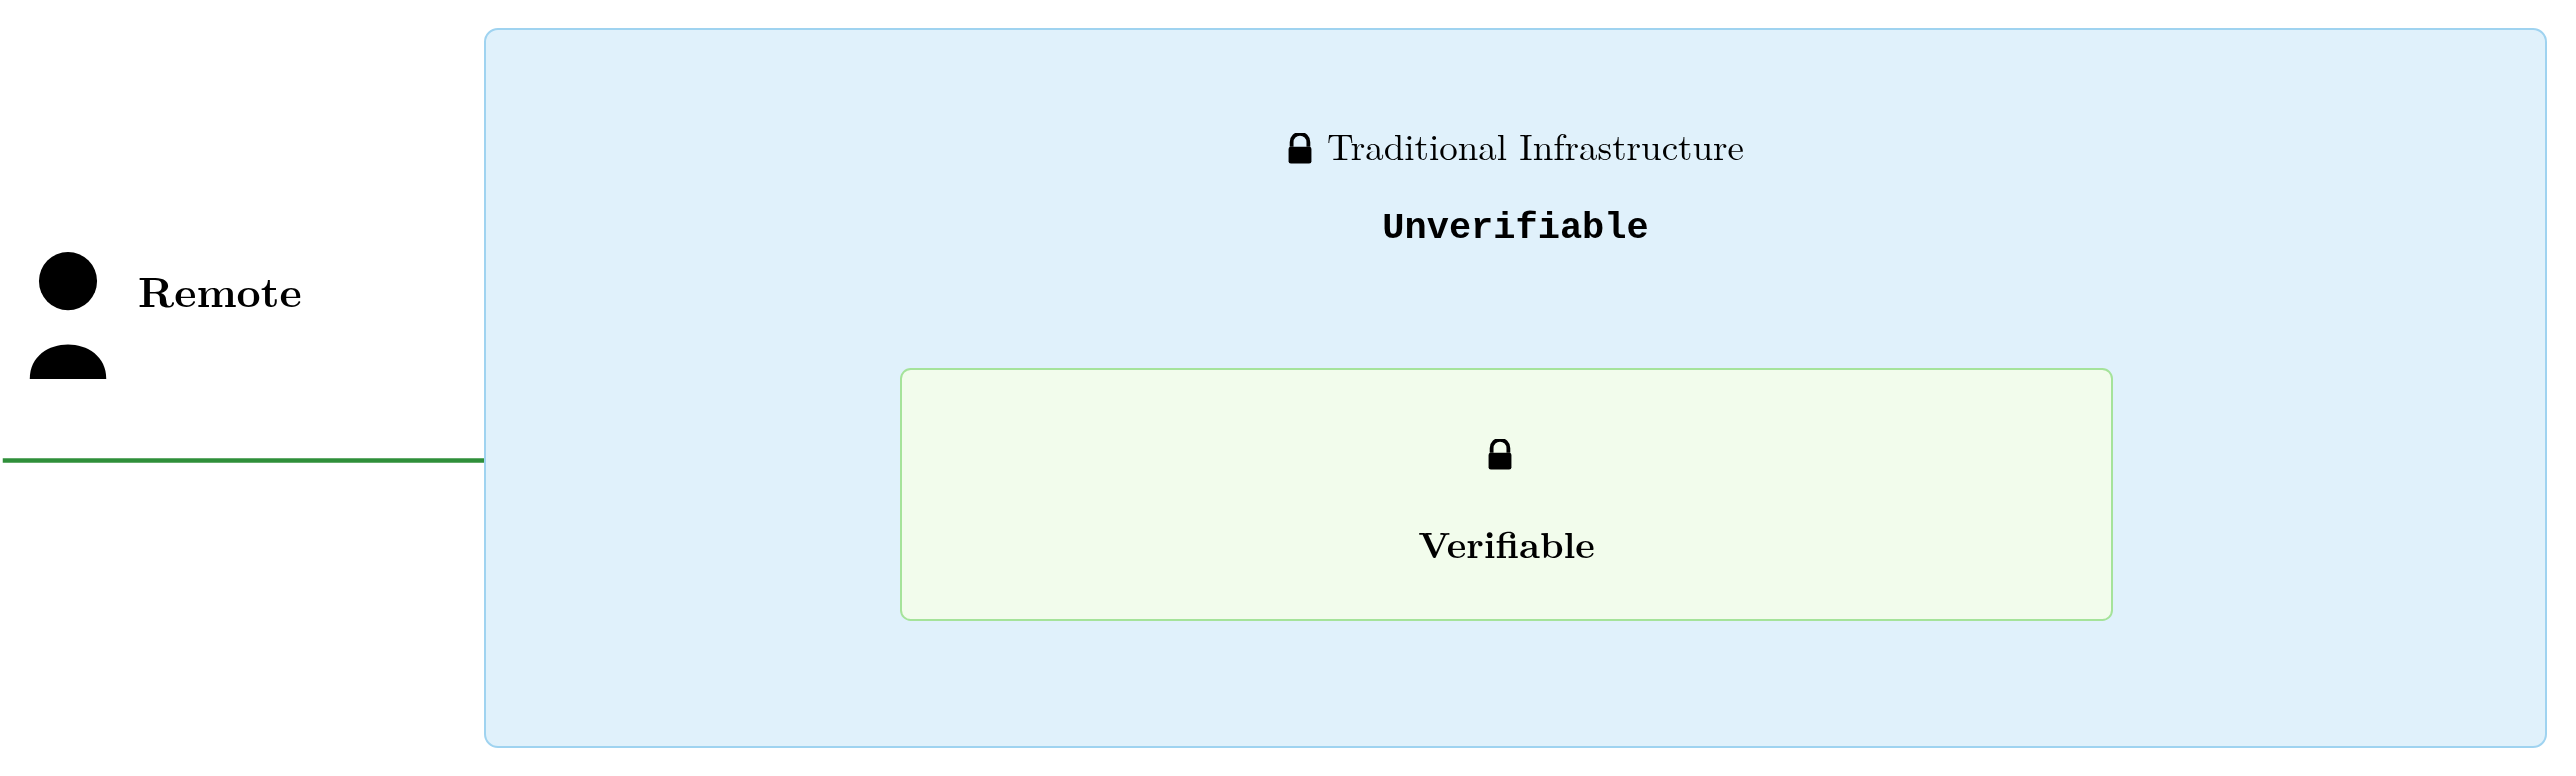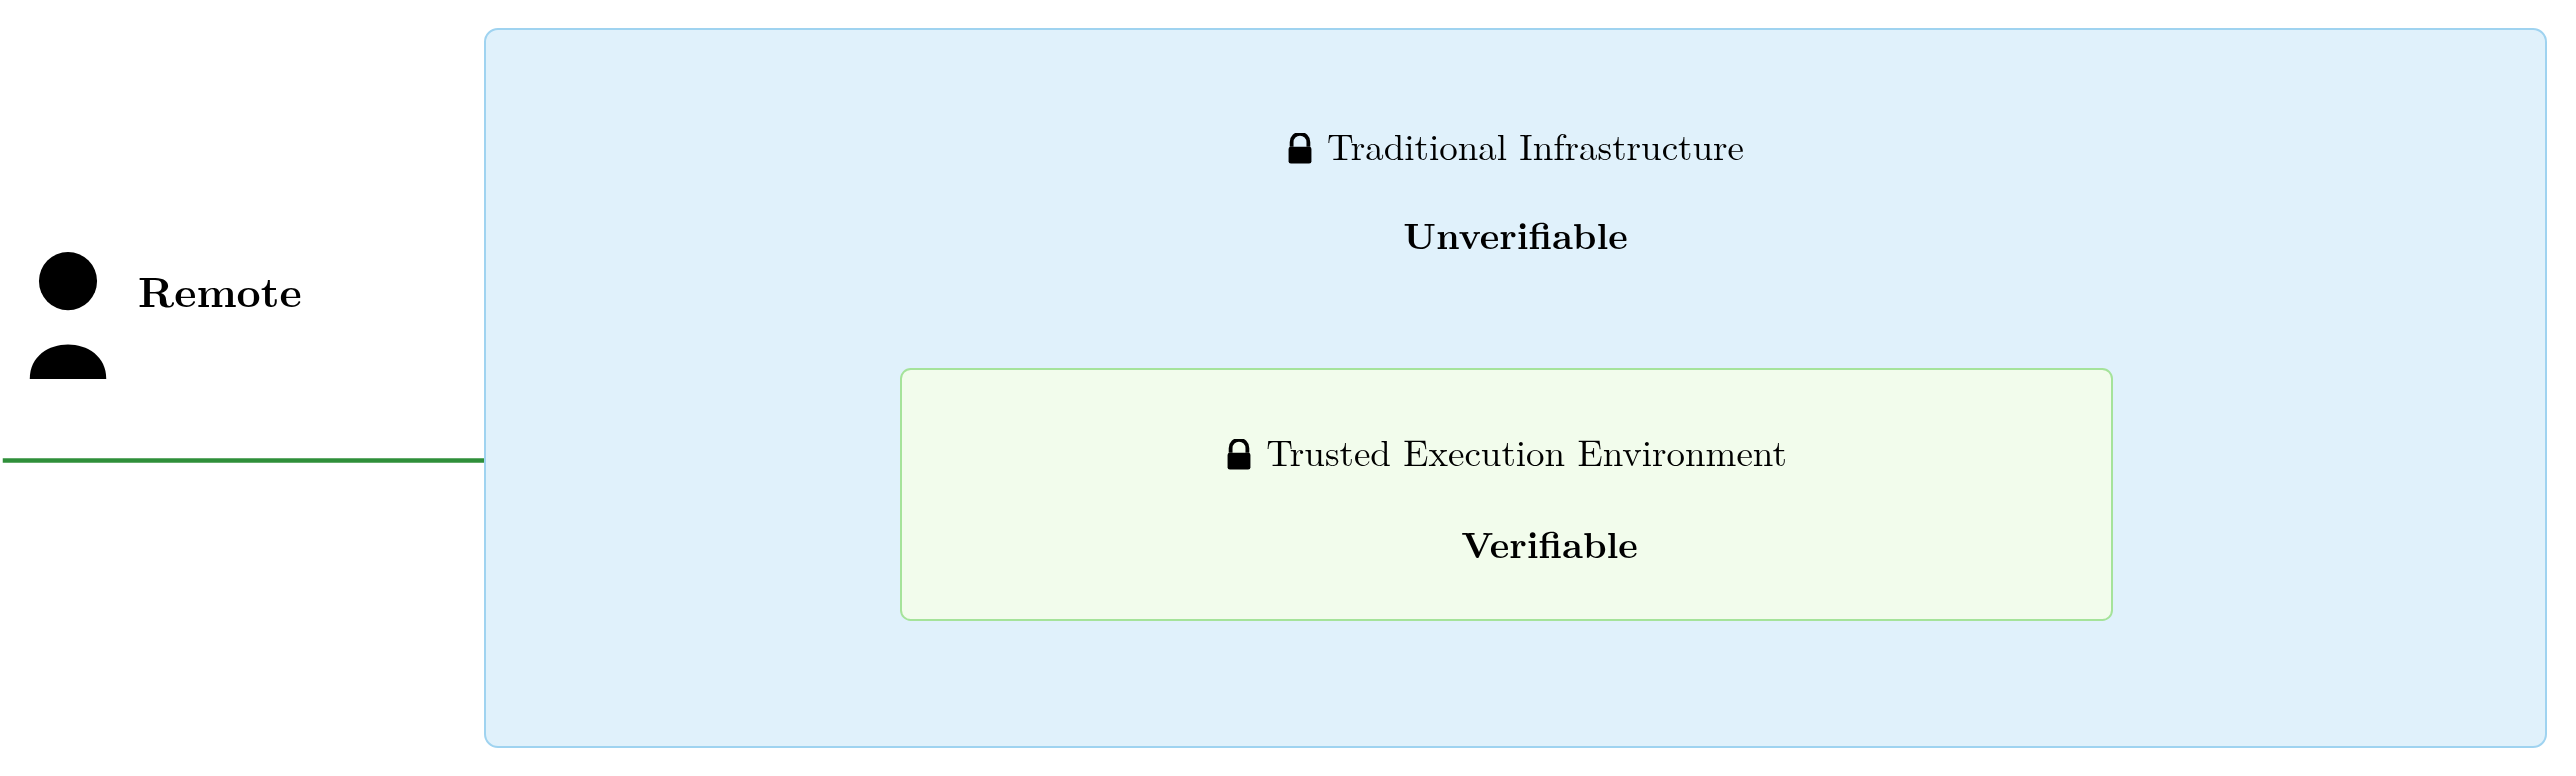--- a/index.html
+++ b/index.html
@@ -38,20 +38,21 @@
     font-weight: 400;
   }
   .outer-sub {
     position: absolute;
     top: 177px;
     left: 0;
     width: 100%;
     text-align: center;
     font-size: 37px;
     font-weight: 700;
+    font-family: Liberation Mono, monospace;
   }
 
   
   .inner-box {
     position: absolute;
     left: 414px;   
     top: 338px;
     width: 1213px;
     height: 253px;
     background: #f2fcec;
@@ -68,21 +69,20 @@
     font-size: 37px;
     font-weight: 400;
   }
   .inner-sub {
     position: absolute;
     top: 146px;
     left: 0;
     width: 100%;
     font-size: 37px;
     font-weight: 700;
-    padding-left: 43px;
   }
 
   
   .lock-icon {
     display: inline-block;
     vertical-align: middle;
     margin-right: 14px;
     position: relative;
     top: -3.1px;
   }
@@ -154,18 +154,18 @@
   </div>
   <div class="outer-sub">Unverifiable</div>
 
   <div class="inner-box">
     <div class="inner-title">
       <span class="lock-icon">
         <svg width="26" height="32" viewBox="0 0 34 42">
           <path d="M6,18 v-6 a11,11 0 0 1 22,0 v6" fill="none" stroke="#000" stroke-width="5"></path>
           <rect x="2" y="18" width="30" height="22" rx="3" fill="#000"></rect>
         </svg>
-      </span><span>Trusted Execution Environment</span>
+      </span>
     </div>
     <div class="inner-sub">Verifiable</div>
   </div>
 </div>
 
 
 </body></html>

